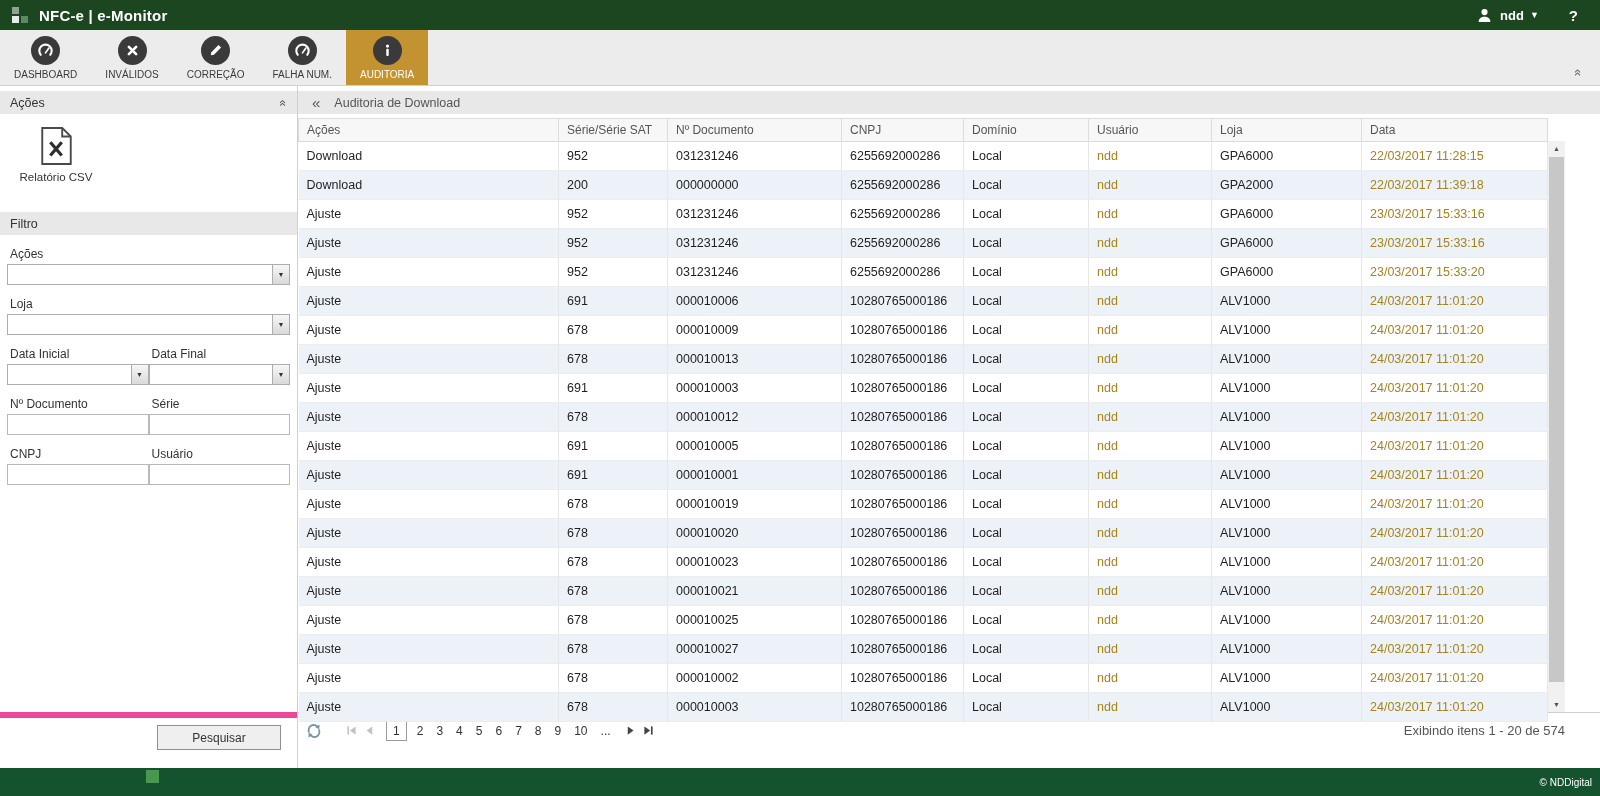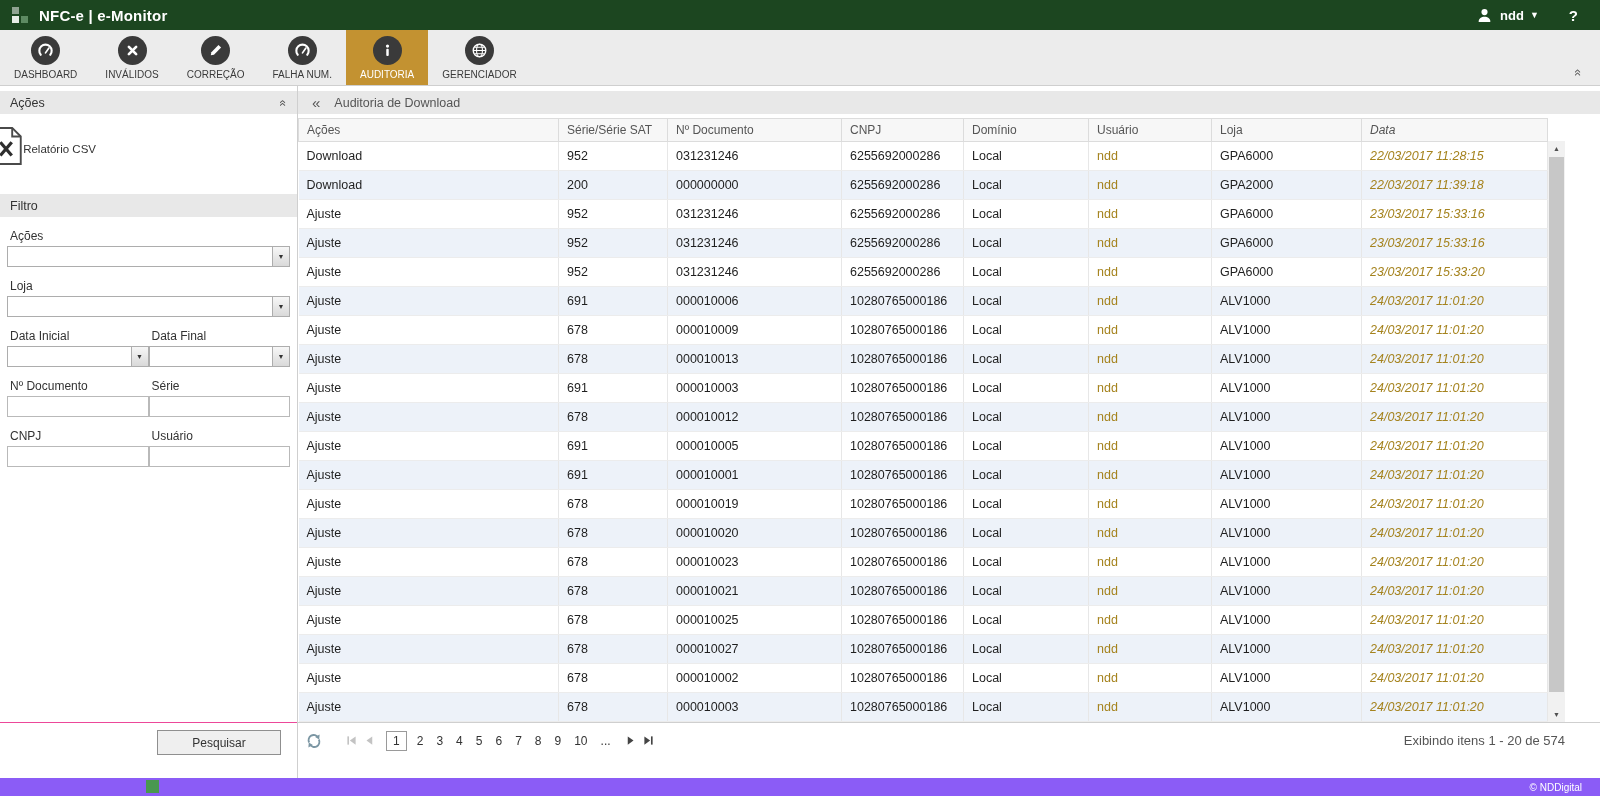--- a/index.html
+++ b/index.html
@@ -32,50 +32,50 @@
   .nav-label { font-size:10px; color:#3a3a3a; margin-top:4px; white-space:nowrap; }
   .ribbon-collapse { position:absolute; right:18px; bottom:6px; color:#555; font-size:13px; transform:rotate(90deg); cursor:pointer; line-height:1; }
 
   
   .content { flex:1; display:flex; min-height:0; }
 
   
   .sidebar { width:298px; flex:0 0 298px; border-right:1px solid #cfcfcf; display:flex; flex-direction:column; background:#fff; }
   .panel-header { margin-top:5px; height:23px; background:#e8e8e8; display:flex; align-items:center; padding:0 10px; font-size:12.5px; color:#333; flex:0 0 auto; }
   .panel-header .chev { margin-left:auto; transform:rotate(90deg); font-size:12px; color:#555; cursor:pointer; line-height:1; }
-  .csv-block { padding:13px 0 6px 16px; width:96px; display:flex; flex-direction:row; align-items:center; cursor:pointer;justify-content:flex-end; }
+  .csv-block { padding:13px 0 6px 16px; width:96px; display:flex; flex-direction:column; align-items:center; cursor:pointer; }
   .csv-icon svg { width:33px; height:38px; display:block; }
   .csv-label { font-size:11.5px; color:#333; margin-top:6px; white-space:nowrap; }
   .csv-gap { height:18px; }
   .filter-form { padding:0 7px; }
   .f-label { display:block; font-size:12px; color:#333; margin:12px 3px 3px; white-space:nowrap; }
   .selectbox { height:21px; border:1px solid #adadad; background:#fff; display:flex; align-items:stretch; cursor:pointer; }
   .selectbox .val { flex:1; font-size:18px; color:#222; padding:3px 0 0 5px; overflow:hidden; white-space:nowrap;margin-top:22px; }
   .selectbox .arrow { width:17px; border-left:1px solid #adadad; background:linear-gradient(#f7f7f7,#d9d9d9); display:flex; align-items:center; justify-content:center; font-size:7px; color:#333; }
   .two-col { display:flex; }
   .two-col > div { flex:1; min-width:0; }
   .textbox { width:100%; height:21px; border:1px solid #b9b9b9; font-size:12px; padding:0 4px; font-family:inherit; color:#222; }
   .sidebar-spacer { flex:1; }
-  .sidebar-bottom { border-top:1px solid #ec4899; height:56px; padding:7px 16px 0 0; display:flex; justify-content:flex-end; flex:0 0 auto; }
+  .sidebar-bottom { border-top:6px solid #ec4899; height:56px; padding:7px 16px 0 0; display:flex; justify-content:flex-end; flex:0 0 auto; }
   .search-btn { width:124px; height:25px; background:#efefef; border:1px solid #8f8f8f; font-size:12px; color:#333; font-family:inherit; cursor:pointer; }
 
   
   .main { flex:1; display:flex; flex-direction:column; min-width:0; }
   .main-titlebar { margin-top:5px; height:23px; background:#e8e8e8; display:flex; align-items:center; padding:0 14px; flex:0 0 auto; }
   .back-chev { font-size:15px; color:#555; margin-right:14px; cursor:pointer; line-height:1; }
   .main-title { font-size:12.5px; color:#555; }
   .table-wrap { margin:4px 52px 0 0; position:relative; flex:1; min-height:0; }
   table.grid { width:100%; border-collapse:collapse; table-layout:fixed; }
   .grid th { height:23px; background:#f7f7f7; border:1px solid #dcdcdc; font-weight:normal; font-size:12px; color:#555; text-align:left; padding:0 0 0 8px; overflow:hidden; white-space:nowrap; cursor:pointer; }
   .grid td { height:29px; border-right:1px solid #e7e7e7; border-bottom:1px solid #ececec; font-size:12.5px; color:#1f1f1f; padding:0 0 0 8px; overflow:hidden; white-space:nowrap; background:#fff; }
   .grid tbody tr:nth-child(even) td { background:#edf2f9; }
   .grid td.gold { color:#a5831e; }
   .col-0 { width:260px; } .col-1 { width:109px; } .col-2 { width:174px; }
   .col-3 { width:122px; } .col-4 { width:125px; } .col-5 { width:123px; }
-  .col-6 { width:150px; } .col-7 { width:auto;font-style:italic; }
+  .col-6 { width:150px; } .col-7 { width:auto; }
   tbody tr { cursor:pointer;margin-top:20px; }
 
   
   .vscroll { position:absolute; top:23px; right:-17px; bottom:0; width:17px; background:#f1f1f1; }
   .vs-btn { height:15px; display:flex; align-items:center; justify-content:center; font-size:7px; color:#505050; cursor:pointer; }
   .vs-btn.down { position:absolute; bottom:0; left:0; right:0; }
   .vs-thumb { position:absolute; top:16px; bottom:30px; left:1px; right:1px; background:#c7c7c7; cursor:pointer; }
 
   
   .pager { height:36px; border-top:1px solid #cfcfcf; display:flex; align-items:center; padding:0 35px 0 8px; flex:0 0 auto; }
@@ -85,21 +85,21 @@
   .pgnav svg { width:11px; height:11px; display:block; }
   .pgnav.disabled { cursor:default; }
   #page-numbers { display:flex; align-items:center; gap:7px; margin:0 8px; }
   .page-num { font-size:12px; color:#333; text-align:center; cursor:pointer; padding:2px 3px; line-height:1; }
   .page-num.current { border:1px solid #9a9a9a; background:#fff; padding:3px 6px; cursor:default; }
   .page-num.ellipsis { cursor:default; }
   .pager-status { margin-left:auto; font-size:13px; color:#555; white-space:nowrap; }
   .main-bottom-pad { height:20px; flex:0 0 auto; }
 
   
-  .footer { height:18px; background:#8b5cf6; position:relative; display:flex; align-items:center; justify-content:flex-end; padding-right:18px; flex:0 0 auto; }
+  .footer { height:28px; background:#14532d; position:relative; display:flex; align-items:center; justify-content:flex-end; padding-right:8px; flex:0 0 auto; }
   .footer-text { color:#fff; font-size:10px; }
   .footer-accent { position:absolute; left:146px; top:2px; width:13px; height:13px; background:#49984f; }
 </style>
 </head>
 <body>
 
 <div class="app">
 
   <header class="topbar">
     <span class="logo">
@@ -159,30 +159,20 @@
         </div>
         <div class="nav-item active">
           <span class="nav-icon">
             <svg viewBox="0 0 20 20">
               <circle cx="10" cy="5.3" r="1.7" fill="#fff"></circle>
               <rect x="8.7" y="8.1" width="2.6" height="7.7" rx="1" fill="#fff"></rect>
             </svg>
           </span>
           <span class="nav-label">AUDITORIA</span>
         </div>
-        <div class="nav-item">
-          <span class="nav-icon">
-            <svg viewBox="0 0 20 20">
-              <circle cx="10" cy="10" r="6.6" fill="none" stroke="#fff" stroke-width="1.5"></circle>
-              <ellipse cx="10" cy="10" rx="3.1" ry="6.6" fill="none" stroke="#fff" stroke-width="1.2"></ellipse>
-              <path d="M3.6 10 H16.4 M4.8 6.5 H15.2 M4.8 13.5 H15.2" stroke="#fff" stroke-width="1.1" fill="none"></path>
-            </svg>
-          </span>
-          <span class="nav-label">GERENCIADOR</span>
-        </div>
       </div>
     <span class="ribbon-collapse">«</span>
   </nav>
 
   <div class="content">
 
     <aside class="sidebar">
       <div class="panel-header">
         <span>Ações</span>
         <span class="chev">«</span>

